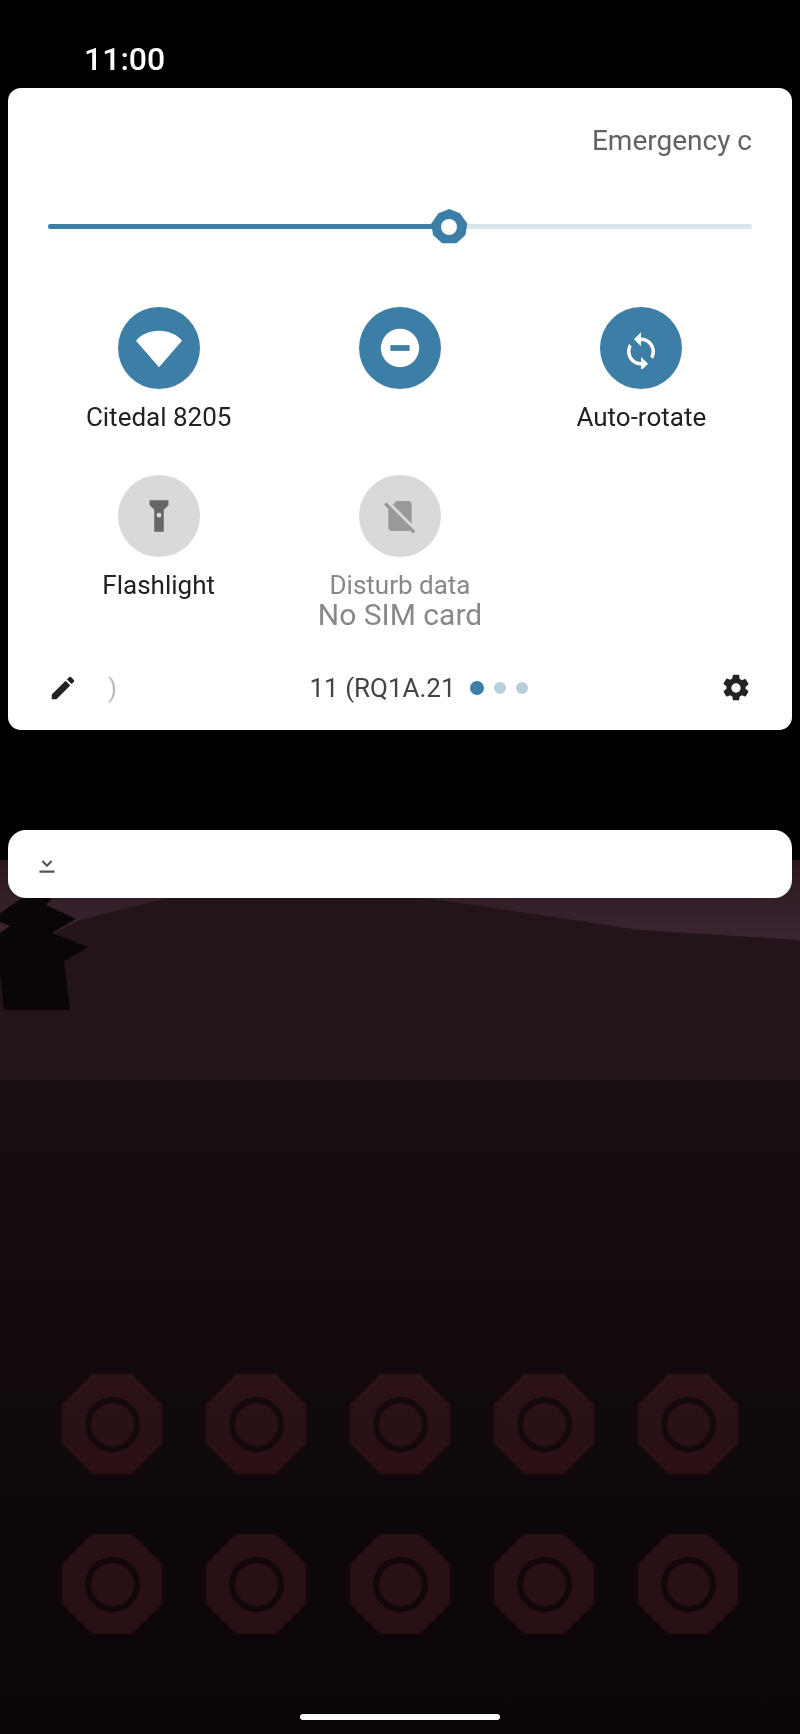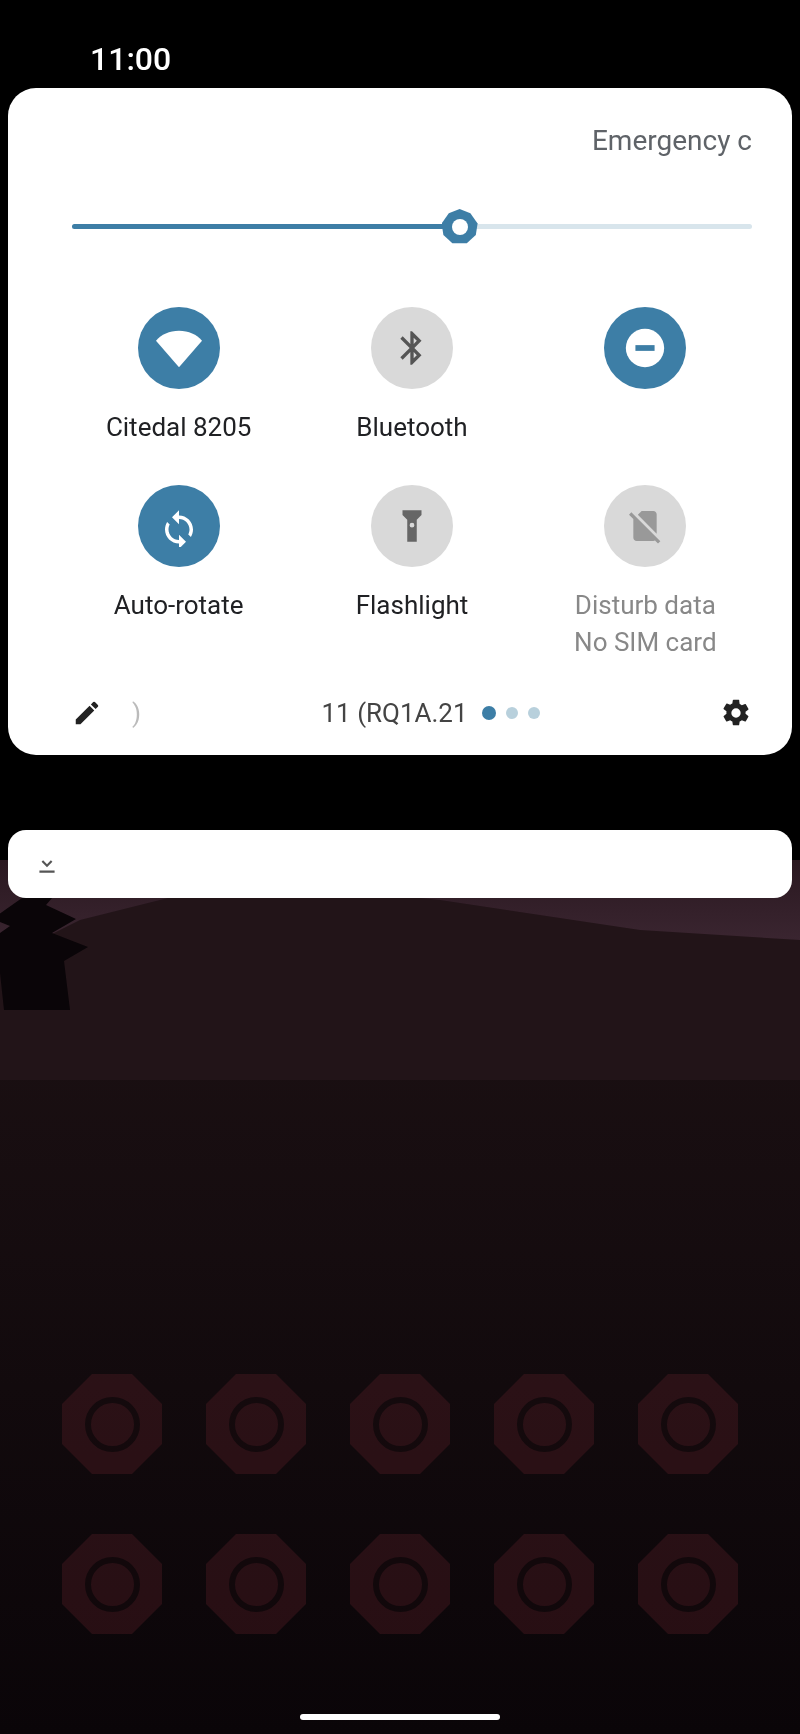--- a/index.html
+++ b/index.html
@@ -66,34 +66,34 @@
   }
   .dock-icon .inner {
     width: 55px;
     height: 55px;
     border: 6px solid #1a0a0d;
     border-radius: 50%;
   }
   .status-bar {
     position: absolute;
     top: 40px;
-    left: 90px;
+    left: 84px;
     color: #fff;
     font-size: 32px;
     font-weight: 500;
     z-index: 5;
   }
   .panel {
     position: absolute;
     top: 88px;
     left: 8px;
     right: 8px;
     background: #fff;
-    border-radius: 28px;
-    padding: 36px 40px 26px 64px;
+    border-radius: 13px;
+    padding: 36px 40px 26px 40px;
     z-index: 10;
   }
   .panel-header {
     display: flex;
     justify-content: flex-end;
     color: #5f6368;
     font-size: 28px;
     font-weight: 400;
     margin-bottom: 50px;
     overflow: hidden;
@@ -141,41 +141,41 @@
   .tiles {
     display: grid;
     grid-template-columns: repeat(3, 1fr);
     gap: 40px 20px;
     margin-bottom: 40px;
   }
   .tile {
     display: flex;
     flex-direction: column;
     align-items: center;
-    gap: 22px;
+    gap: 12px;
   }
   .tile-icon {
     width: 82px;
     height: 82px;
     border-radius: 50%;
     display: flex;
     align-items: center;
     justify-content: center;
   }
   .tile-icon.active { background: #3d7ea6; }
   .tile-icon.inactive { background: #d9d9d9; }
   .tile-label {
     font-size: 26px;
     color: #202124;
     text-align: center;
     line-height: 1.3;
   }
   .tile-label.disabled { color: #888; }
   .tile-sub {
-    font-size: 26px;
+    font-size: 30px;
     color: #888;
     text-align: left;
     margin-top: -18px;
   }
   .panel-footer {
     display: flex;
     align-items: center;
     justify-content: space-between;
     margin-top: 10px;
   }
@@ -281,28 +281,20 @@
 
     <div class="tile">
       <div class="tile-icon active">
         <svg width="46" height="46" viewBox="0 0 24 24" fill="#fff">
             <path d="M12 3C7 3 2.7 5 0 8.2L12 22 24 8.2C21.3 5 17 3 12 3z"></path>
           </svg>
       </div>
       <div class="tile-label">Citedal 8205</div>
     </div>
 
-    <div class="tile">
-      <div class="tile-icon inactive">
-        <svg width="40" height="40" viewBox="0 0 24 24" fill="#555">
-            <path d="M17.71 7.71L12 2h-1v7.59L6.41 5 5 6.41 10.59 12 5 17.59 6.41 19 11 14.41V22h1l5.71-5.71L13.41 12l4.3-4.29zM13 5.83l1.88 1.88L13 9.59V5.83zm1.88 10.46L13 18.17v-3.76l1.88 1.88z"></path>
-          </svg>
-      </div>
-      <div class="tile-label">Bluetooth</div>
-    </div>
 
     <div class="tile">
       <div class="tile-icon active">
         <svg width="46" height="46" viewBox="0 0 24 24" fill="#fff">
             <circle cx="12" cy="12" r="10" fill="#fff"></circle>
             <rect x="7" y="10.5" width="10" height="3" fill="#3d7ea6"></rect>
           </svg>
       </div>
     </div>
 

